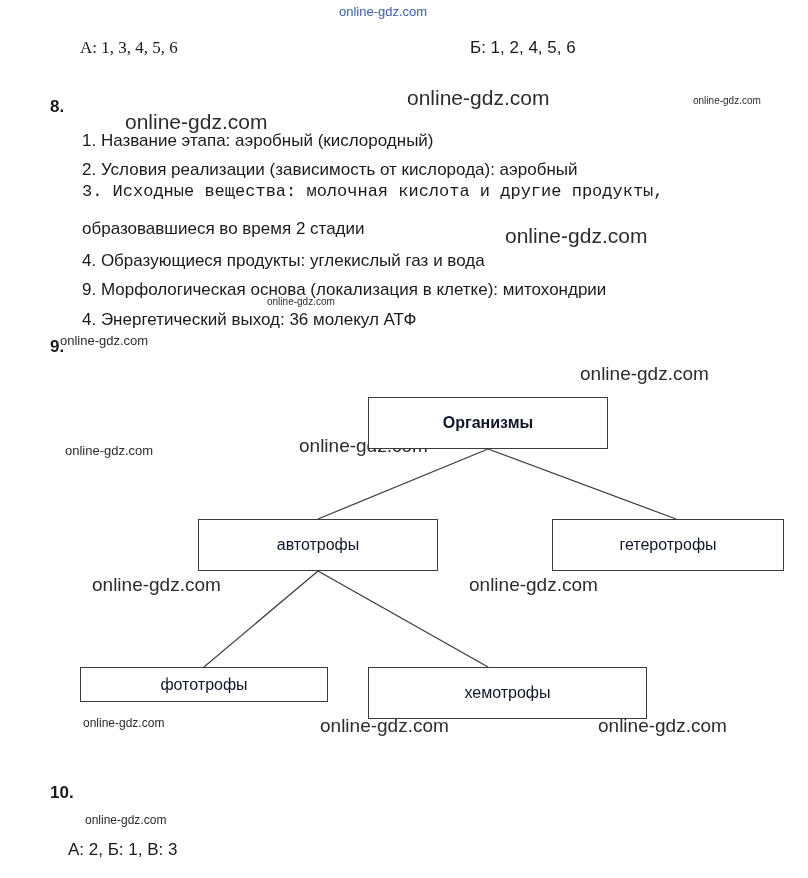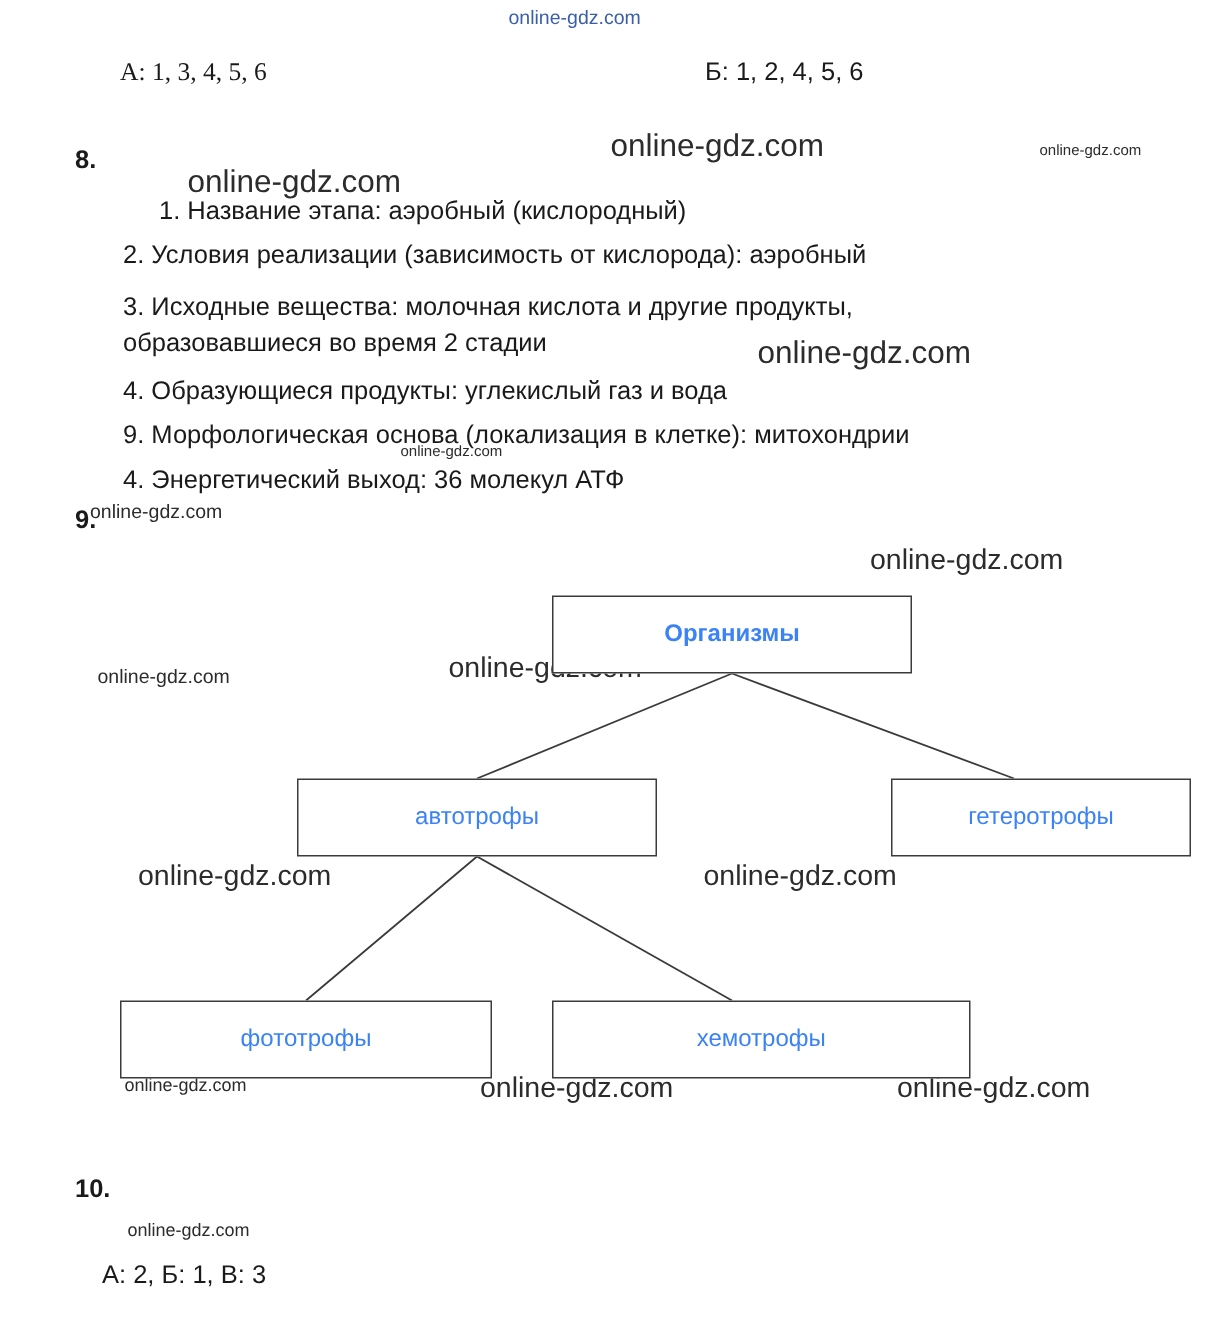--- a/index.html
+++ b/index.html
@@ -66,21 +66,21 @@
     height: 400px;
   }
   .node {
     position: absolute;
     border: 1px solid #3b3b3b;
     background: #ffffff;
     display: flex;
     align-items: center;
     justify-content: center;
     font-size: 16px;
-    color: #3b82f6;
+    color: #0f172a;
     box-sizing: border-box;
     z-index: 3;
   }
   .node.root {
     font-weight: bold;
   }
   .lines {
     position: absolute;
     left: 0;
     top: 0;
@@ -110,41 +110,41 @@
     <span class="wm" style="left:83px; top:716px; font-size:12px;">online-gdz.com</span>
     <span class="wm" style="left:320px; top:715px; font-size:19px;">online-gdz.com</span>
     <span class="wm" style="left:598px; top:715px; font-size:19px;">online-gdz.com</span>
     <span class="wm" style="left:85px; top:813px; font-size:12px;">online-gdz.com</span>
   </div>
 
   <div class="answer-row" style="left:80px; top:38px;font-family:Liberation Serif, serif;">А: 1, 3, 4, 5, 6</div>
   <div class="answer-row" style="left:470px; top:38px;">Б: 1, 2, 4, 5, 6</div>
 
   <div class="q-num" style="left:50px; top:97px;">8.</div>
-  <div class="para" style="left:82px; top:128px;margin-left:24px;">1. Название этапа: аэробный (кислородный)</div>
+  <div class="para" style="left:82px; top:128px;">1. Название этапа: аэробный (кислородный)</div>
   <div class="para" style="left:82px; top:157px;">2. Условия реализации (зависимость от кислорода): аэробный</div>
-  <div class="para" style="left:82px; top:192px;">3. Исходные вещества: молочная кислота и другие продукты,</div>
+  <div class="para" style="left:82px; top:179px;font-family:Liberation Mono, monospace;">3. Исходные вещества: молочная кислота и другие продукты,</div>
   <div class="para" style="left:82px; top:216px;">образовавшиеся во время 2 стадии</div>
   <div class="para" style="left:82px; top:248px;">4. Образующиеся продукты: углекислый газ и вода</div>
   <div class="para" style="left:82px; top:277px;">9. Морфологическая основа (локализация в клетке): митохондрии</div>
   <div class="para" style="left:82px; top:307px;">4. Энергетический выход: 36 молекул АТФ</div>
 
   <div class="q-num" style="left:50px; top:337px;">9.</div>
 
   <div class="diagram">
     <svg class="lines" viewBox="0 0 808 400" width="808" height="400">
       <line x1="488" y1="89" x2="318" y2="159" stroke="#3b3b3b" stroke-width="1.2"></line>
       <line x1="488" y1="89" x2="676" y2="159" stroke="#3b3b3b" stroke-width="1.2"></line>
       <line x1="318" y1="211" x2="204" y2="307" stroke="#3b3b3b" stroke-width="1.2"></line>
       <line x1="318" y1="211" x2="488" y2="307" stroke="#3b3b3b" stroke-width="1.2"></line>
     </svg>
 
     <div class="node root" style="left:368px; top:37px; width:240px; height:52px;">Организмы</div>
     <div class="node" style="left:198px; top:159px; width:240px; height:52px;">автотрофы</div>
-    <div class="node" style="left:552px; top:159px; width:200px; height:52px;margin-left:42px;">гетеротрофы</div>
-    <div class="node" style="left:80px; top:307px; width:248px; height:52px;">фототрофы</div>
+    <div class="node" style="left:552px; top:159px; width:232px; height:52px;">гетеротрофы</div>
+    <div class="node" style="left:80px; top:307px; width:248px; height:35px;">фототрофы</div>
     <div class="node" style="left:368px; top:307px; width:279px; height:52px;">хемотрофы</div>
   </div>
 
   <div class="q-num" style="left:50px; top:783px;">10.</div>
   <div class="answer-row" style="left:68px; top:840px;">А: 2, Б: 1, В: 3</div>
 
 </div>
 
 </body></html>

